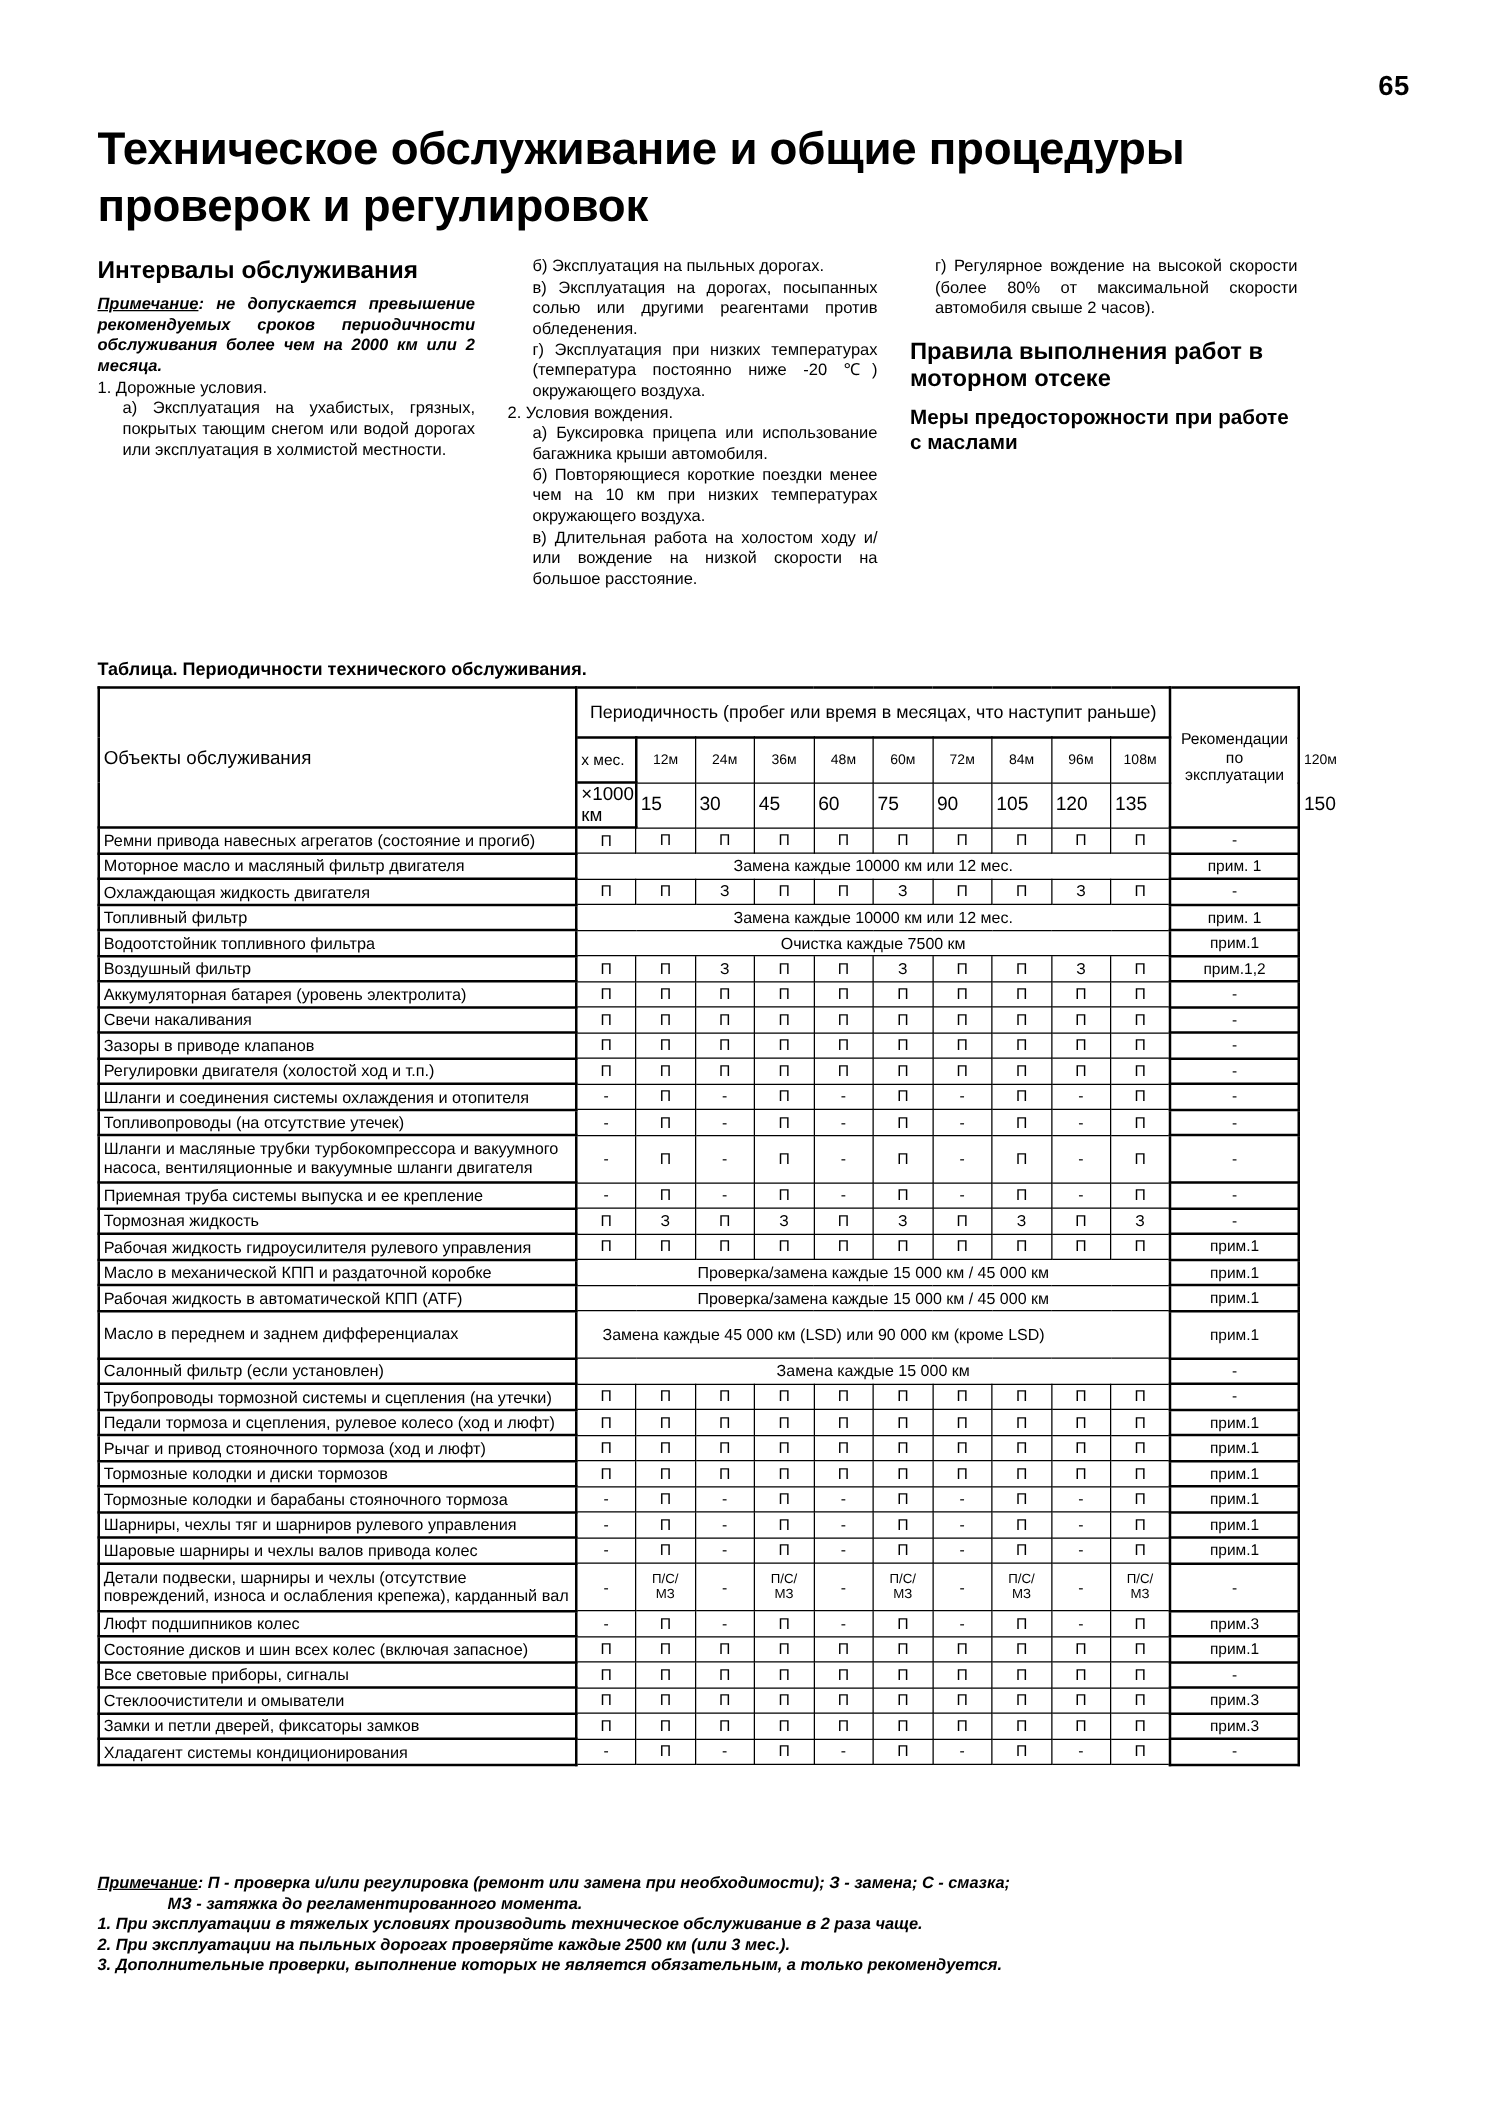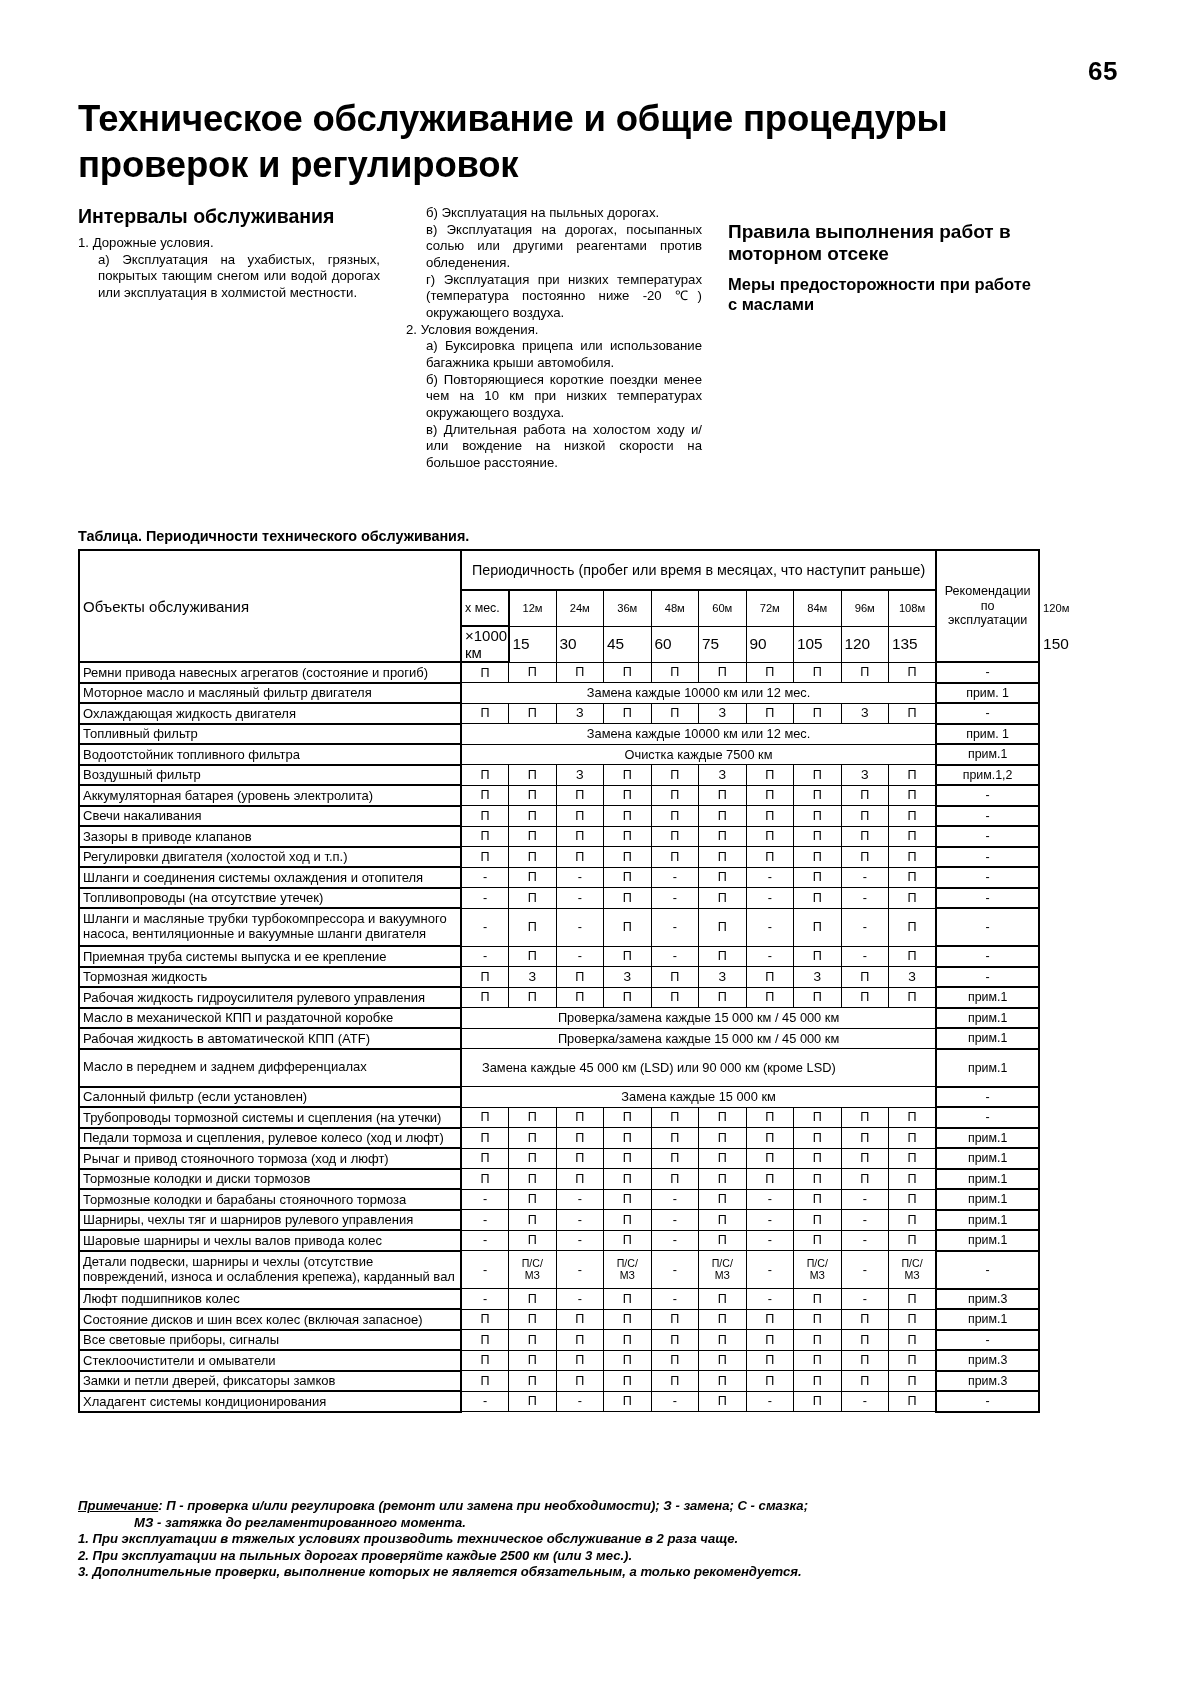--- a/index.html
+++ b/index.html
@@ -8,22 +8,22 @@
     width:1200px; height:1696px;
     background:#ffffff;
     font-family:"Liberation Sans", sans-serif;
     color:#000;
     position:relative;
     overflow:hidden;
   }
   .page { position:absolute; left:0; top:0; width:1200px; height:1696px; padding:0; }
 
   .page-number {
-    position:absolute; right:82px; top:56px;
-    font-size:26px; font-weight:bold; letter-spacing:0.5px;
+    position:absolute; right:72px; top:56px;
+    font-size:22px; font-weight:bold; letter-spacing:0.5px;
   }
 
   .title {
     position:absolute; left:78px; top:96px; width:1010px;
     font-size:36.5px; font-weight:bold; line-height:1.25;
     letter-spacing:-0.2px;
   }
 
   .cols {
     position:absolute; left:78px; top:205px; width:960px; height:315px;
@@ -101,35 +101,37 @@
 <div class="page">
 
   <div class="page-number">65</div>
 
   <div class="title">Техническое обслуживание и общие процедуры проверок и регулировок</div>
 
   <div class="cols">
 
     <div class="col c1">
       <h2 class="sub">Интервалы обслуживания</h2>
+      <p class="body ital"><span class="u">Примечание</span><span>: не допускается превышение рекомендуемых сроков периодичности обслуживания более чем на 2000 км или 2 месяца.</span></p>
       <p class="body">1. Дорожные условия.</p>
       <p class="body hang">а) Эксплуатация на ухабистых, грязных, покрытых тающим снегом или водой дорогах или эксплуатация в холмистой местности.</p>
     </div>
 
     <div class="col c2">
       <p class="body hang">б) Эксплуатация на пыльных дорогах.</p>
       <p class="body hang">в) Эксплуатация на дорогах, посыпанных солью или другими реагентами против обледенения.</p>
       <p class="body hang">г) Эксплуатация при низких температурах (температура постоянно ниже -20 ℃) окружающего воздуха.</p>
       <p class="body">2. Условия вождения.</p>
       <p class="body hang">а) Буксировка прицепа или использование багажника крыши автомобиля.</p>
       <p class="body hang">б) Повторяющиеся короткие поездки менее чем на 10 км при низких температурах окружающего воздуха.</p>
       <p class="body hang">в) Длительная работа на холостом ходу и/или вождение на низкой скорости на большое расстояние.</p>
     </div>
 
     <div class="col c3">
+      <p class="body hang">г) Регулярное вождение на высокой скорости (более 80% от максимальной скорости автомобиля свыше 2 часов).</p>
       <h2 class="sub2">Правила выполнения работ в моторном отсеке</h2>
       <h3 class="sub3">Меры предосторожности при работе с маслами</h3>
     </div>
 
   </div>
 
   <div class="table-caption">Таблица. Периодичности технического обслуживания.</div>
 
   <table class="maint">
     <colgroup>

